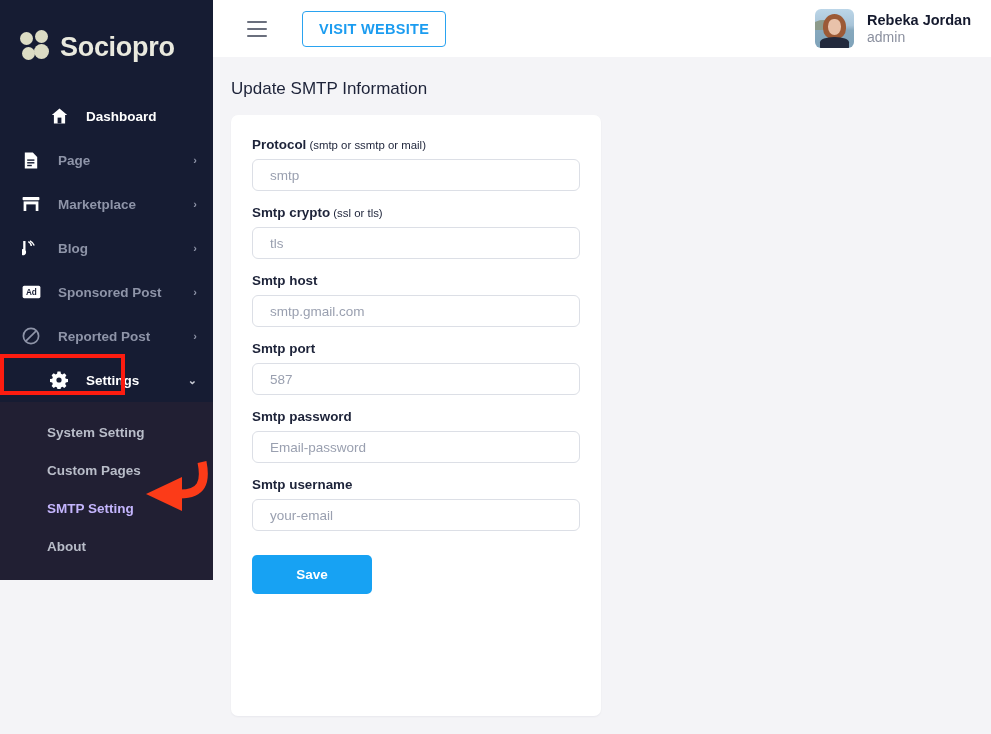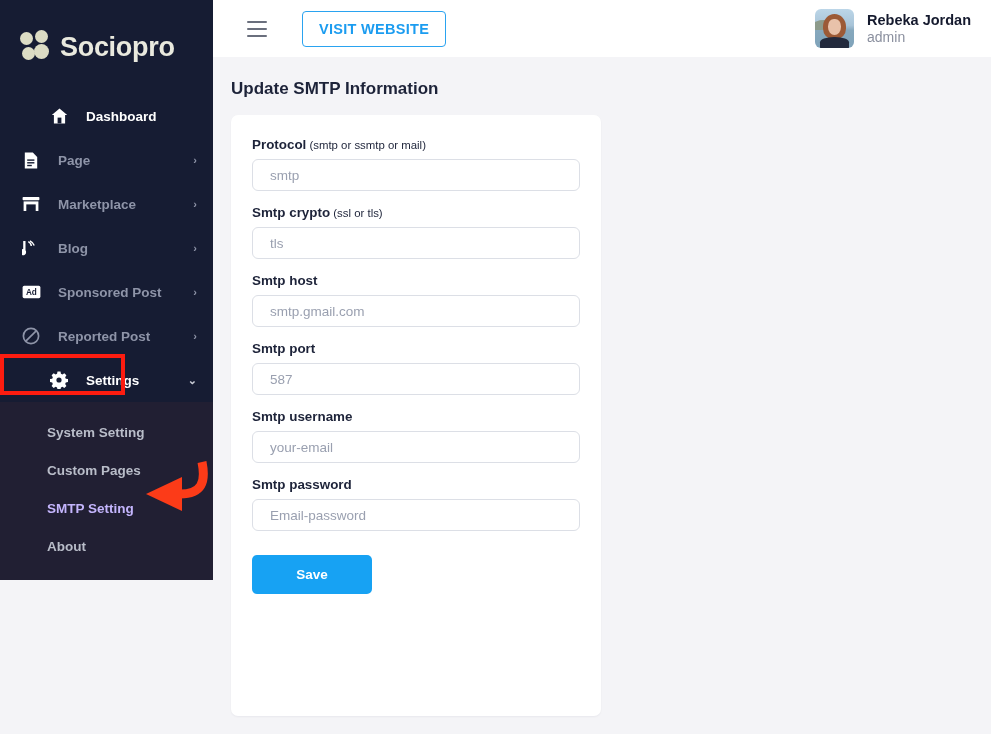--- a/index.html
+++ b/index.html
@@ -126,21 +126,21 @@
   }
   #user-meta { margin-left: 13px; line-height: 1.25; }
   #user-name { color: #151a2e; font-size: 14.5px; font-weight: 700; }
   #user-role { color: #8b909f; font-size: 14px; font-weight: 400; }
 
   #content {
     flex: 1 1 auto; background: #f4f4f7;
     padding: 22px 0 0 18px; overflow: hidden;
   }
   #page-title {
-    color: #1d2339; font-size: 17px; font-weight: 700;
+    color: #1d2339; font-size: 17px; font-weight: 400;
     margin: 0 0 16px 0;
   }
   #form-card {
     width: 370px; background: #ffffff;
     border-radius: 7px; box-shadow: 0 1px 2px rgba(20,25,50,0.05);
     padding: 22px 21px 26px 21px;
     height: 601px;
   }
   .field { margin-bottom: 14px; }
   .f-label {
@@ -336,29 +336,29 @@
 
         <div class="field">
           <label class="f-label">
             <span>Smtp port</span><span class="hint"></span>
           </label>
           <input class="f-input" placeholder="587" style="">
         </div>
 
         <div class="field">
           <label class="f-label">
+            <span>Smtp password</span><span class="hint"></span>
+          </label>
+          <input class="f-input" placeholder="Email-password" style="">
+        </div>
+
+        <div class="field">
+          <label class="f-label">
             <span>Smtp username</span><span class="hint"></span>
           </label>
           <input class="f-input" placeholder="your-email" style="">
-        </div>
-
-        <div class="field">
-          <label class="f-label">
-            <span>Smtp password</span><span class="hint"></span>
-          </label>
-          <input class="f-input" placeholder="Email-password" style="">
         </div>
 
         <button id="save-btn">Save</button>
       </section>
     </main>
   </div>
 </div>
 
 </body></html>

